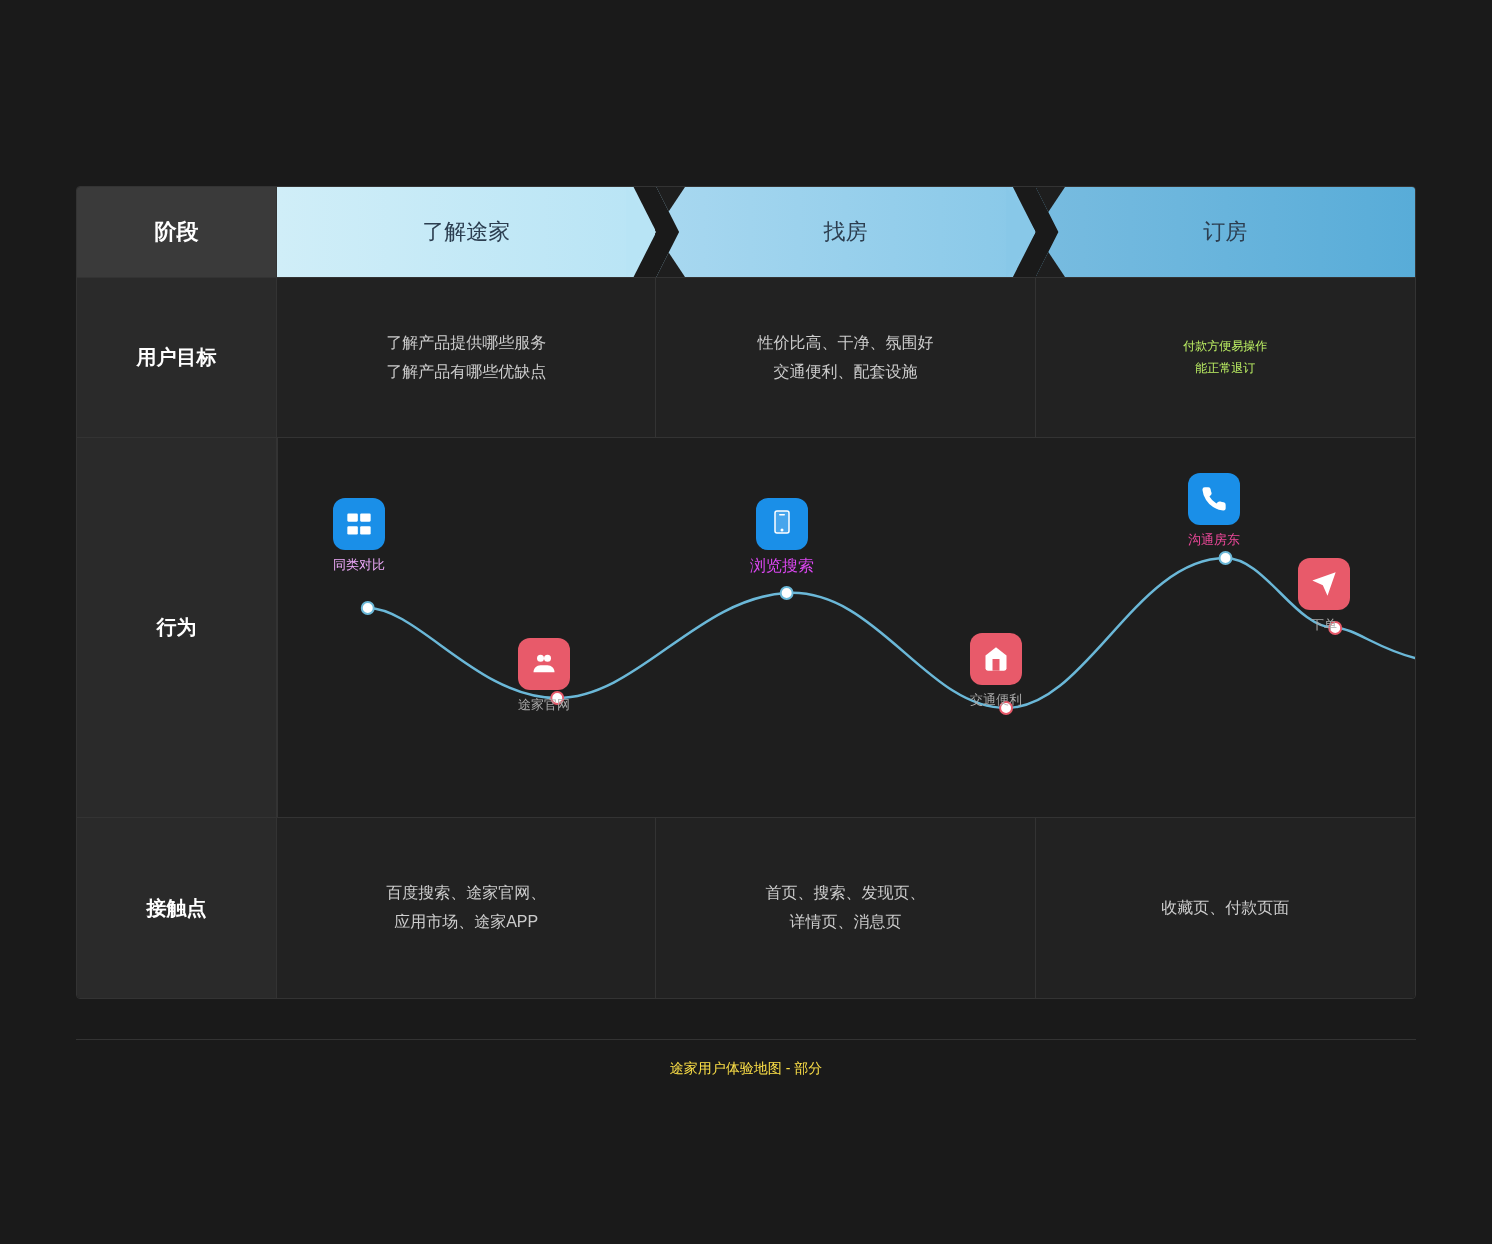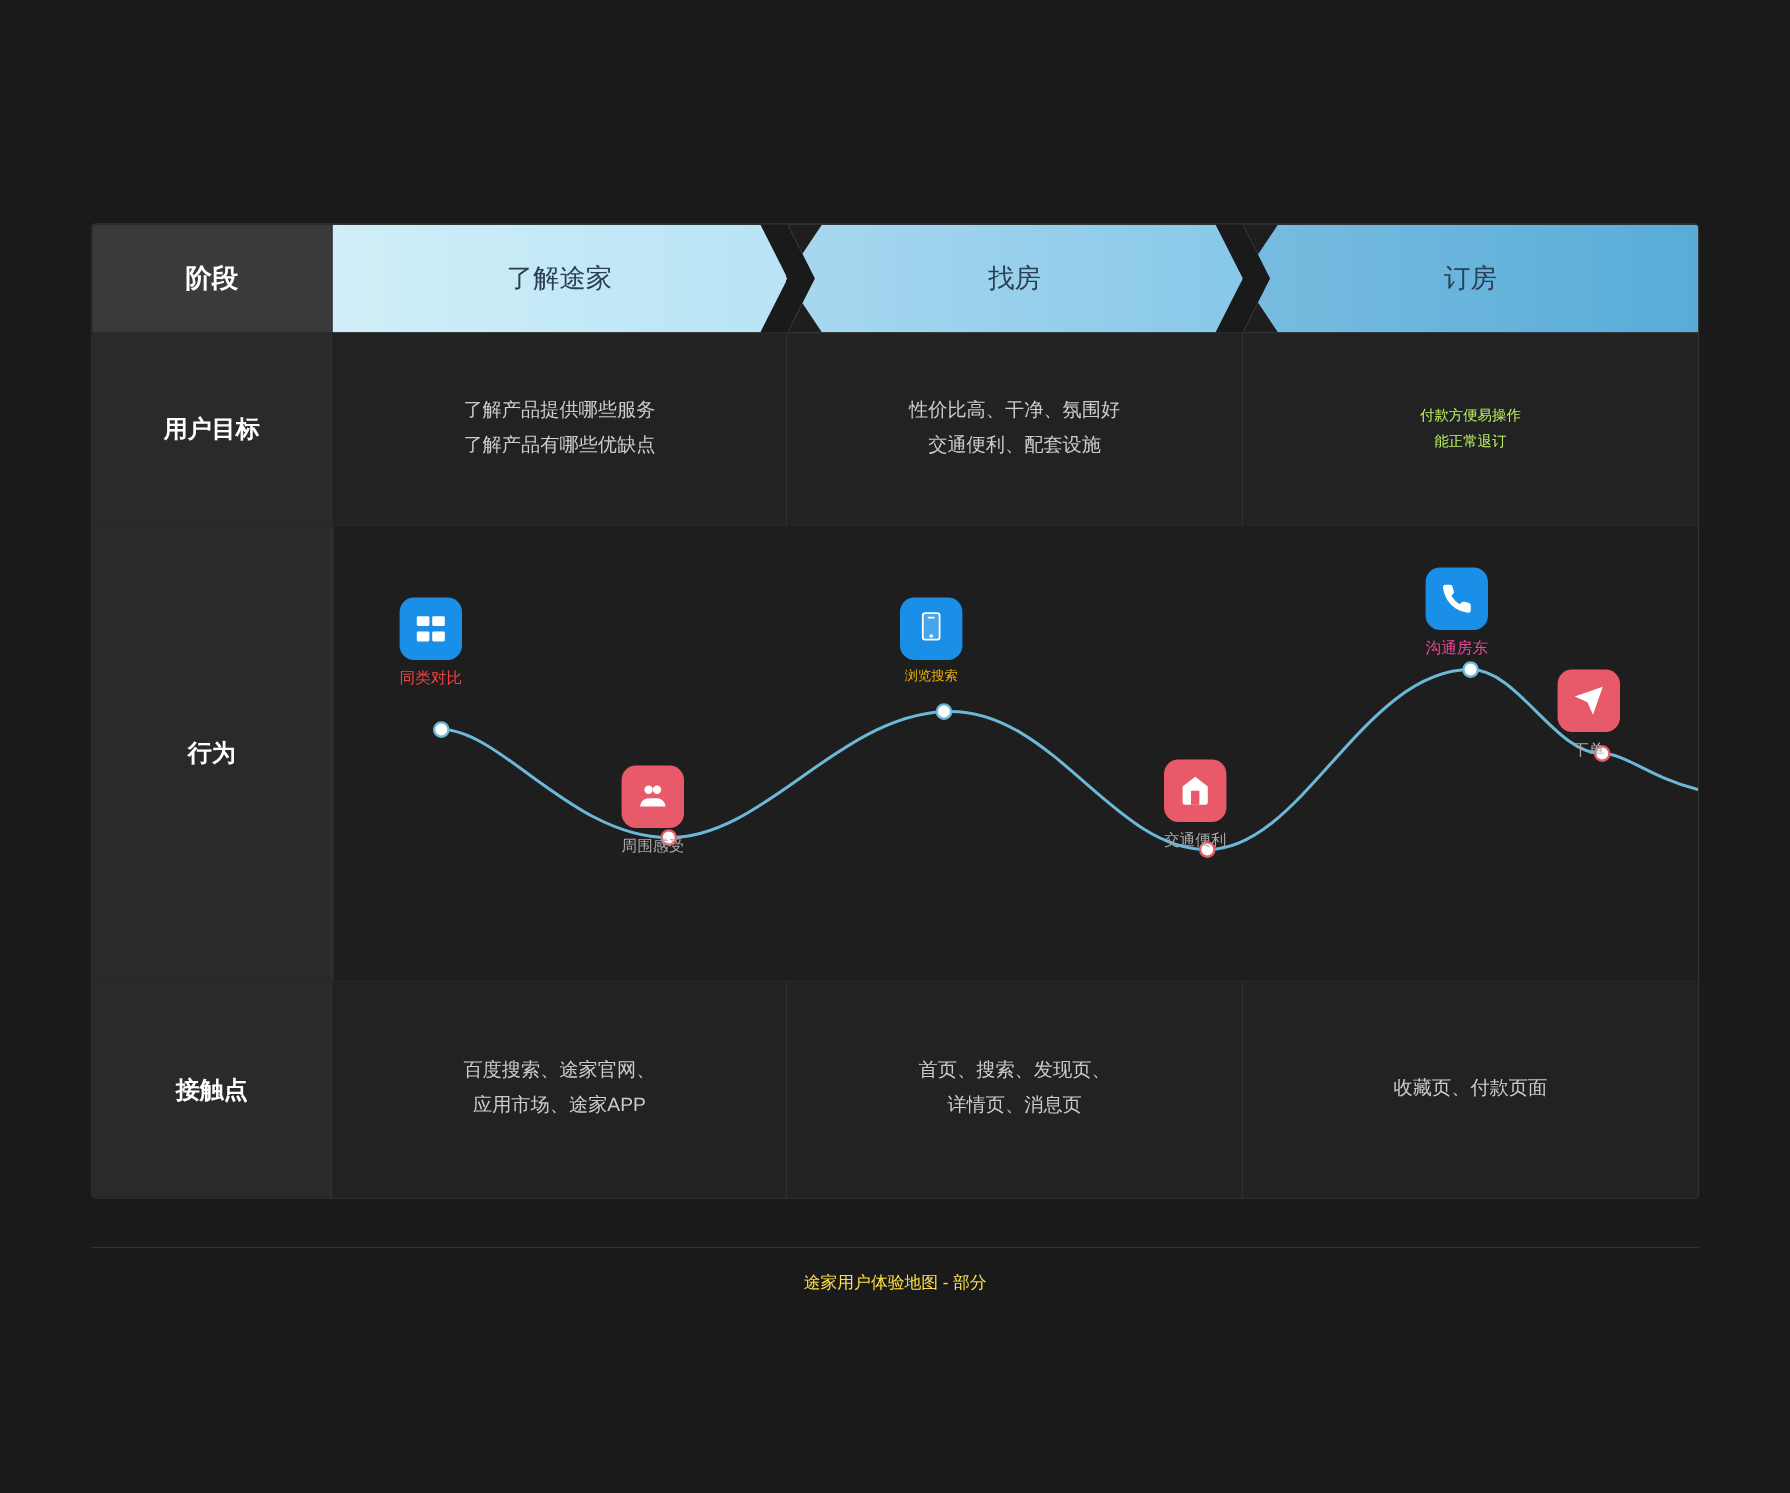--- a/index.html
+++ b/index.html
@@ -183,44 +183,44 @@
 
         <div class="chart-icon" style="position:absolute; left:55px; top:60px; display:flex; flex-direction:column; align-items:center; gap:6px;">
           <div class="icon-box icon-blue" style="background:#1a8fe8; width:52px; height:52px; border-radius:12px; display:flex; align-items:center; justify-content:center;">
             <svg width="28" height="28" viewBox="0 0 24 24" fill="white">
               <rect x="2" y="3" width="9" height="7" rx="1"></rect>
               <rect x="13" y="3" width="9" height="7" rx="1"></rect>
               <rect x="2" y="14" width="9" height="7" rx="1"></rect>
               <rect x="13" y="14" width="9" height="7" rx="1"></rect>
             </svg>
           </div>
-          <span class="icon-label" style="font-size:13px; color:#ef4444;">同类对比</span>
+          <span class="icon-label" style="font-size:13px; color:#f0abfc;">同类对比</span>
         </div>
 
         <div class="chart-icon" style="position:absolute; left:240px; top:200px; display:flex; flex-direction:column; align-items:center; gap:6px;">
           <div class="icon-box icon-pink" style="background:#e85a6a; width:52px; height:52px; border-radius:12px; display:flex; align-items:center; justify-content:center;">
             <svg width="28" height="28" viewBox="0 0 24 24" fill="white">
               <circle cx="9" cy="7" r="3"></circle>
               <circle cx="15" cy="7" r="3"></circle>
               <path d="M3 19c0-3.3 2.7-6 6-6h6c3.3 0 6 2.7 6 6"></path>
             </svg>
           </div>
-          <span class="icon-label" style="font-size:13px; color:#aaa;">周围感受</span>
+          <span class="icon-label" style="font-size:13px; color:#aaa;">途家官网</span>
         </div>
 
         <div class="chart-icon" style="position:absolute; left:472px; top:60px; display:flex; flex-direction:column; align-items:center; gap:6px;">
           <div class="icon-box icon-blue" style="background:#1a8fe8; width:52px; height:52px; border-radius:12px; display:flex; align-items:center; justify-content:center;">
             <svg width="24" height="28" viewBox="0 0 24 28" fill="white">
               <rect x="5" y="1" width="14" height="22" rx="2" ry="2" stroke="white" stroke-width="1.5" fill="none"></rect>
               <rect x="5" y="1" width="14" height="22" rx="2" ry="2" fill="white" opacity="0.2"></rect>
               <rect x="9" y="4" width="6" height="1.5" rx="0.75" fill="white"></rect>
               <circle cx="12" cy="20" r="1.5" fill="white"></circle>
             </svg>
           </div>
-          <span class="icon-label" style="font-size:11px; color:#eab308;">浏览搜索</span>
+          <span class="icon-label" style="font-size:16px; color:#d946ef;">浏览搜索</span>
         </div>
 
         <div class="chart-icon" style="position:absolute; left:692px; top:195px; display:flex; flex-direction:column; align-items:center; gap:6px;">
           <div class="icon-box icon-pink" style="background:#e85a6a; width:52px; height:52px; border-radius:12px; display:flex; align-items:center; justify-content:center;">
             <svg width="28" height="28" viewBox="0 0 24 24" fill="white">
               <path d="M3 9l9-7 9 7v11a2 2 0 01-2 2H5a2 2 0 01-2-2z"></path>
               <polyline points="9 22 9 12 15 12 15 22" fill="#e85a6a"></polyline>
             </svg>
           </div>
           <span class="icon-label" style="font-size:13px; color:#aaa;">交通便利</span>

